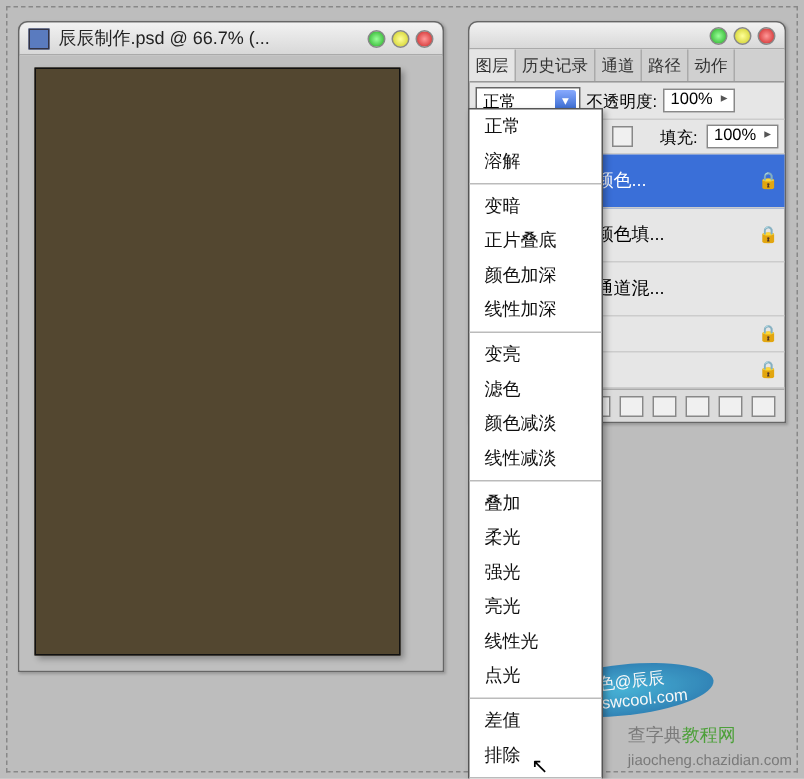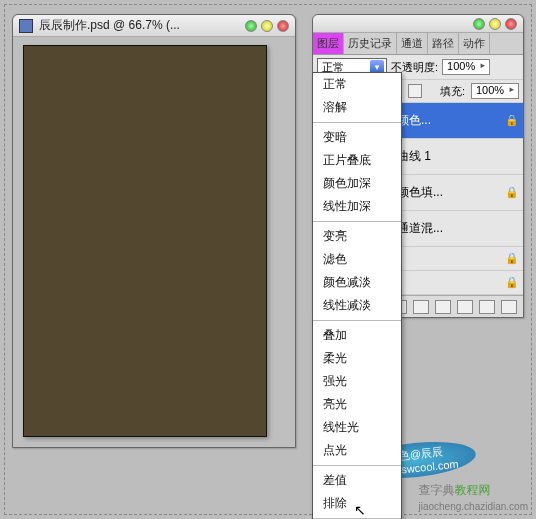--- a/index.html
+++ b/index.html
@@ -18,21 +18,21 @@
   .wb-yellow { background: radial-gradient(#ff9,#cc2); }
   .wb-red { background: radial-gradient(#f99,#c22); }
   .canvas-area { position: absolute; top: 22px; left: 0; right: 0; bottom: 0; background: #bfbfbf; }
   .canvas { position: absolute; left: 10px; top: 8px; width: 244px; height: 392px; background: #534730; border: 1px solid #111; box-shadow: 2px 2px 4px rgba(0,0,0,0.3); }
 
   
   .panel { position: absolute; right: 12px; top: 14px; width: 212px; background: #e6e6e6; border: 1px solid #666; border-radius: 6px 6px 0 0; box-shadow: 1px 1px 2px rgba(0,0,0,0.2); }
   .panel-top { height: 18px; background: linear-gradient(#f2f2f2,#d8d8d8); border-bottom: 1px solid #aaa; display: flex; justify-content: flex-end; align-items: center; padding: 0 6px; border-radius: 6px 6px 0 0; }
   .tabs { display: flex; background: #d0d0d0; border-bottom: 1px solid #999; font-size: 11px; }
   .tab { padding: 3px 4px; border-right: 1px solid #aaa; color: #333; white-space: nowrap; }
-  .tab.active { background: #d946ef; text-align: center; }
+  .tab.active { background: #e5e5e5; text-align: center; }
   .panel-row { display: flex; align-items: center; padding: 3px 4px; gap: 4px; border-bottom: 1px solid #ccc; font-size: 11px; }
   .blend-select { width: 70px; height: 18px; border: 1px solid #666; background: #fff; display: flex; align-items: center; padding: 0 4px; position: relative; }
   .blend-select .arrow { position: absolute; right: 2px; width: 14px; height: 14px; background: linear-gradient(#8af,#36c); border-radius: 2px; display: flex; align-items: center; justify-content: center; color: #fff; font-size: 9px; }
   .spin { width: 48px; height: 16px; border: 1px solid #888; background: #fff; display: flex; align-items: flex-start; padding: 0 4px; font-size: 11px; }
   .spin .caret { margin-left: auto; font-size: 9px; color: #555; }
   .lock-row { display: flex; align-items: center; padding: 3px 4px; gap: 6px; border-bottom: 1px solid #ccc; font-size: 11px; }
   .lock-row .sq { width: 14px; height: 14px; border: 1px solid #888; background: #f0f0f0; }
   .layers-list { max-height: 260px; }
   .layer { display: flex; align-items: center; height: 36px; border-bottom: 1px solid #ccc; padding: 0 4px; gap: 6px; }
   .layer.selected { background: #3a6fd8; color: #fff; justify-content: center; }
@@ -121,26 +121,20 @@
         <div class="eye">👁</div>
         <div class="thumb"></div>
         <div class="thumb"></div>
         <div class="layer-name">颜色...</div>
         <div class="lock-icon">🔒</div>
       </div>
       <div class="layer">
         <div class="eye">👁</div>
         <div class="thumb"></div>
         <div class="thumb"></div>
-        <div class="layer-name">曲线 1</div>
-      </div>
-      <div class="layer">
-        <div class="eye">👁</div>
-        <div class="thumb"></div>
-        <div class="thumb"></div>
         <div class="layer-name">颜色填...</div>
         <div class="lock-icon">🔒</div>
       </div>
       <div class="layer">
         <div class="eye">👁</div>
         <div class="thumb"></div>
         <div class="thumb"></div>
         <div class="layer-name">通道混...</div>
       </div>
       <div class="layer simple">

